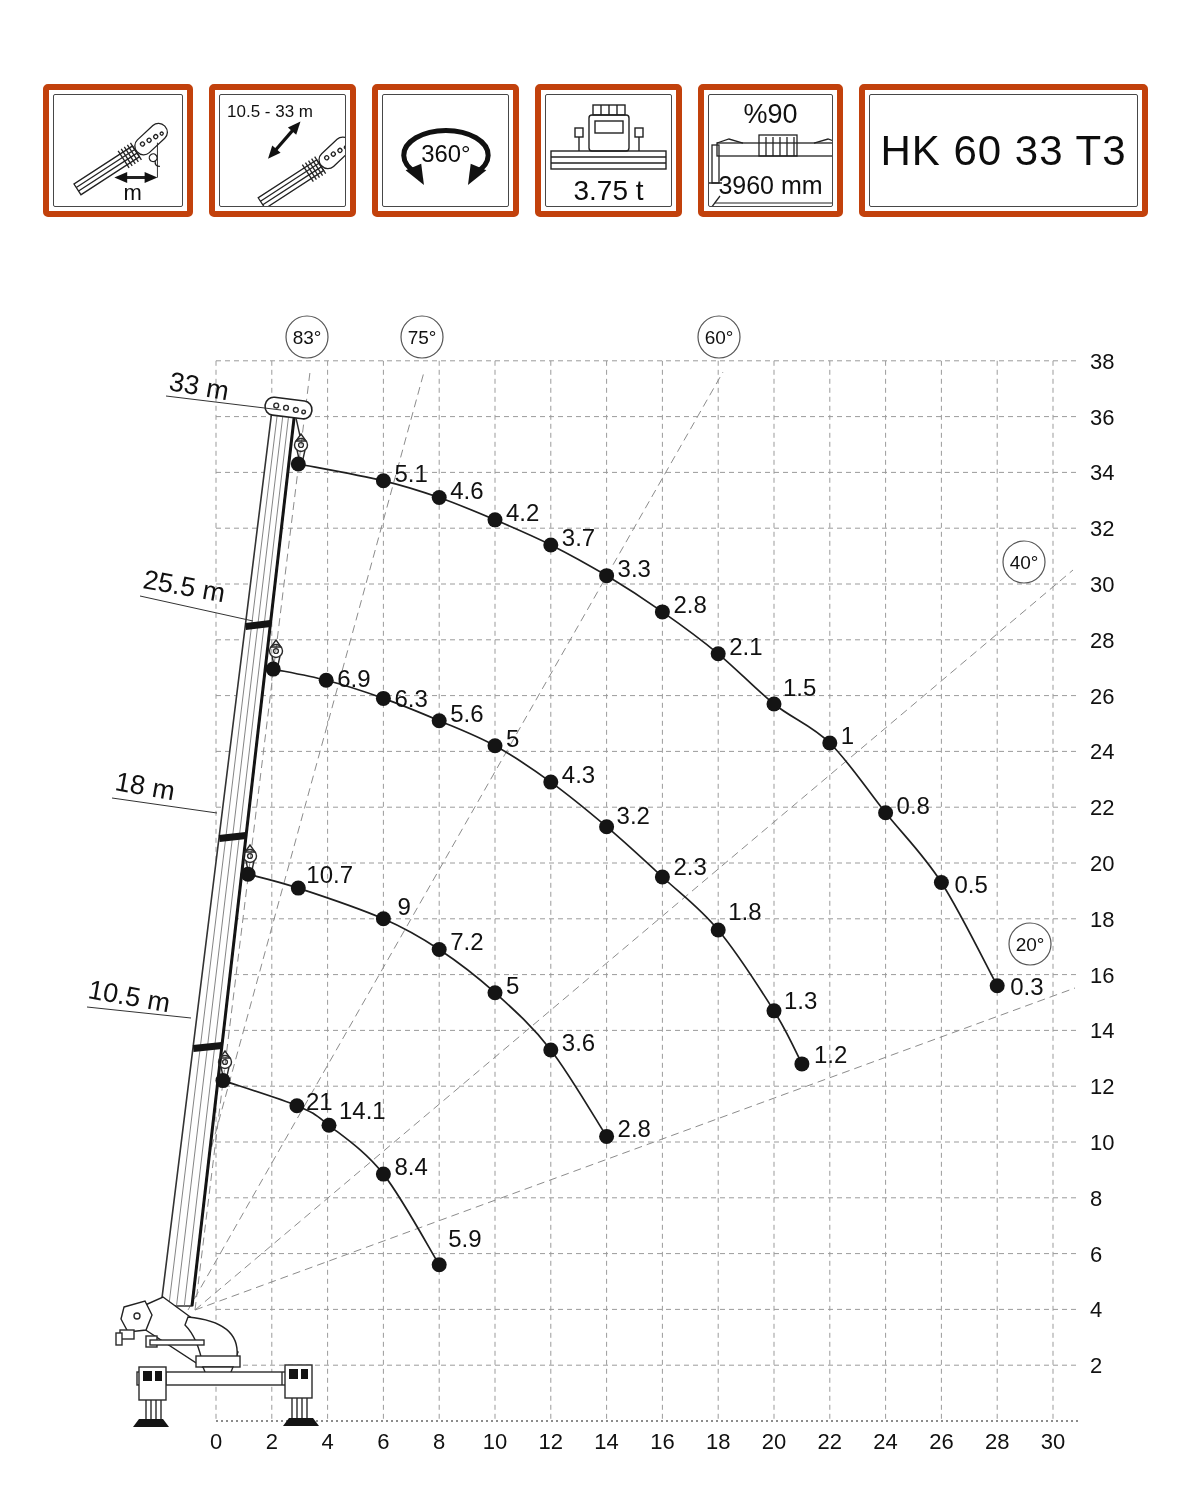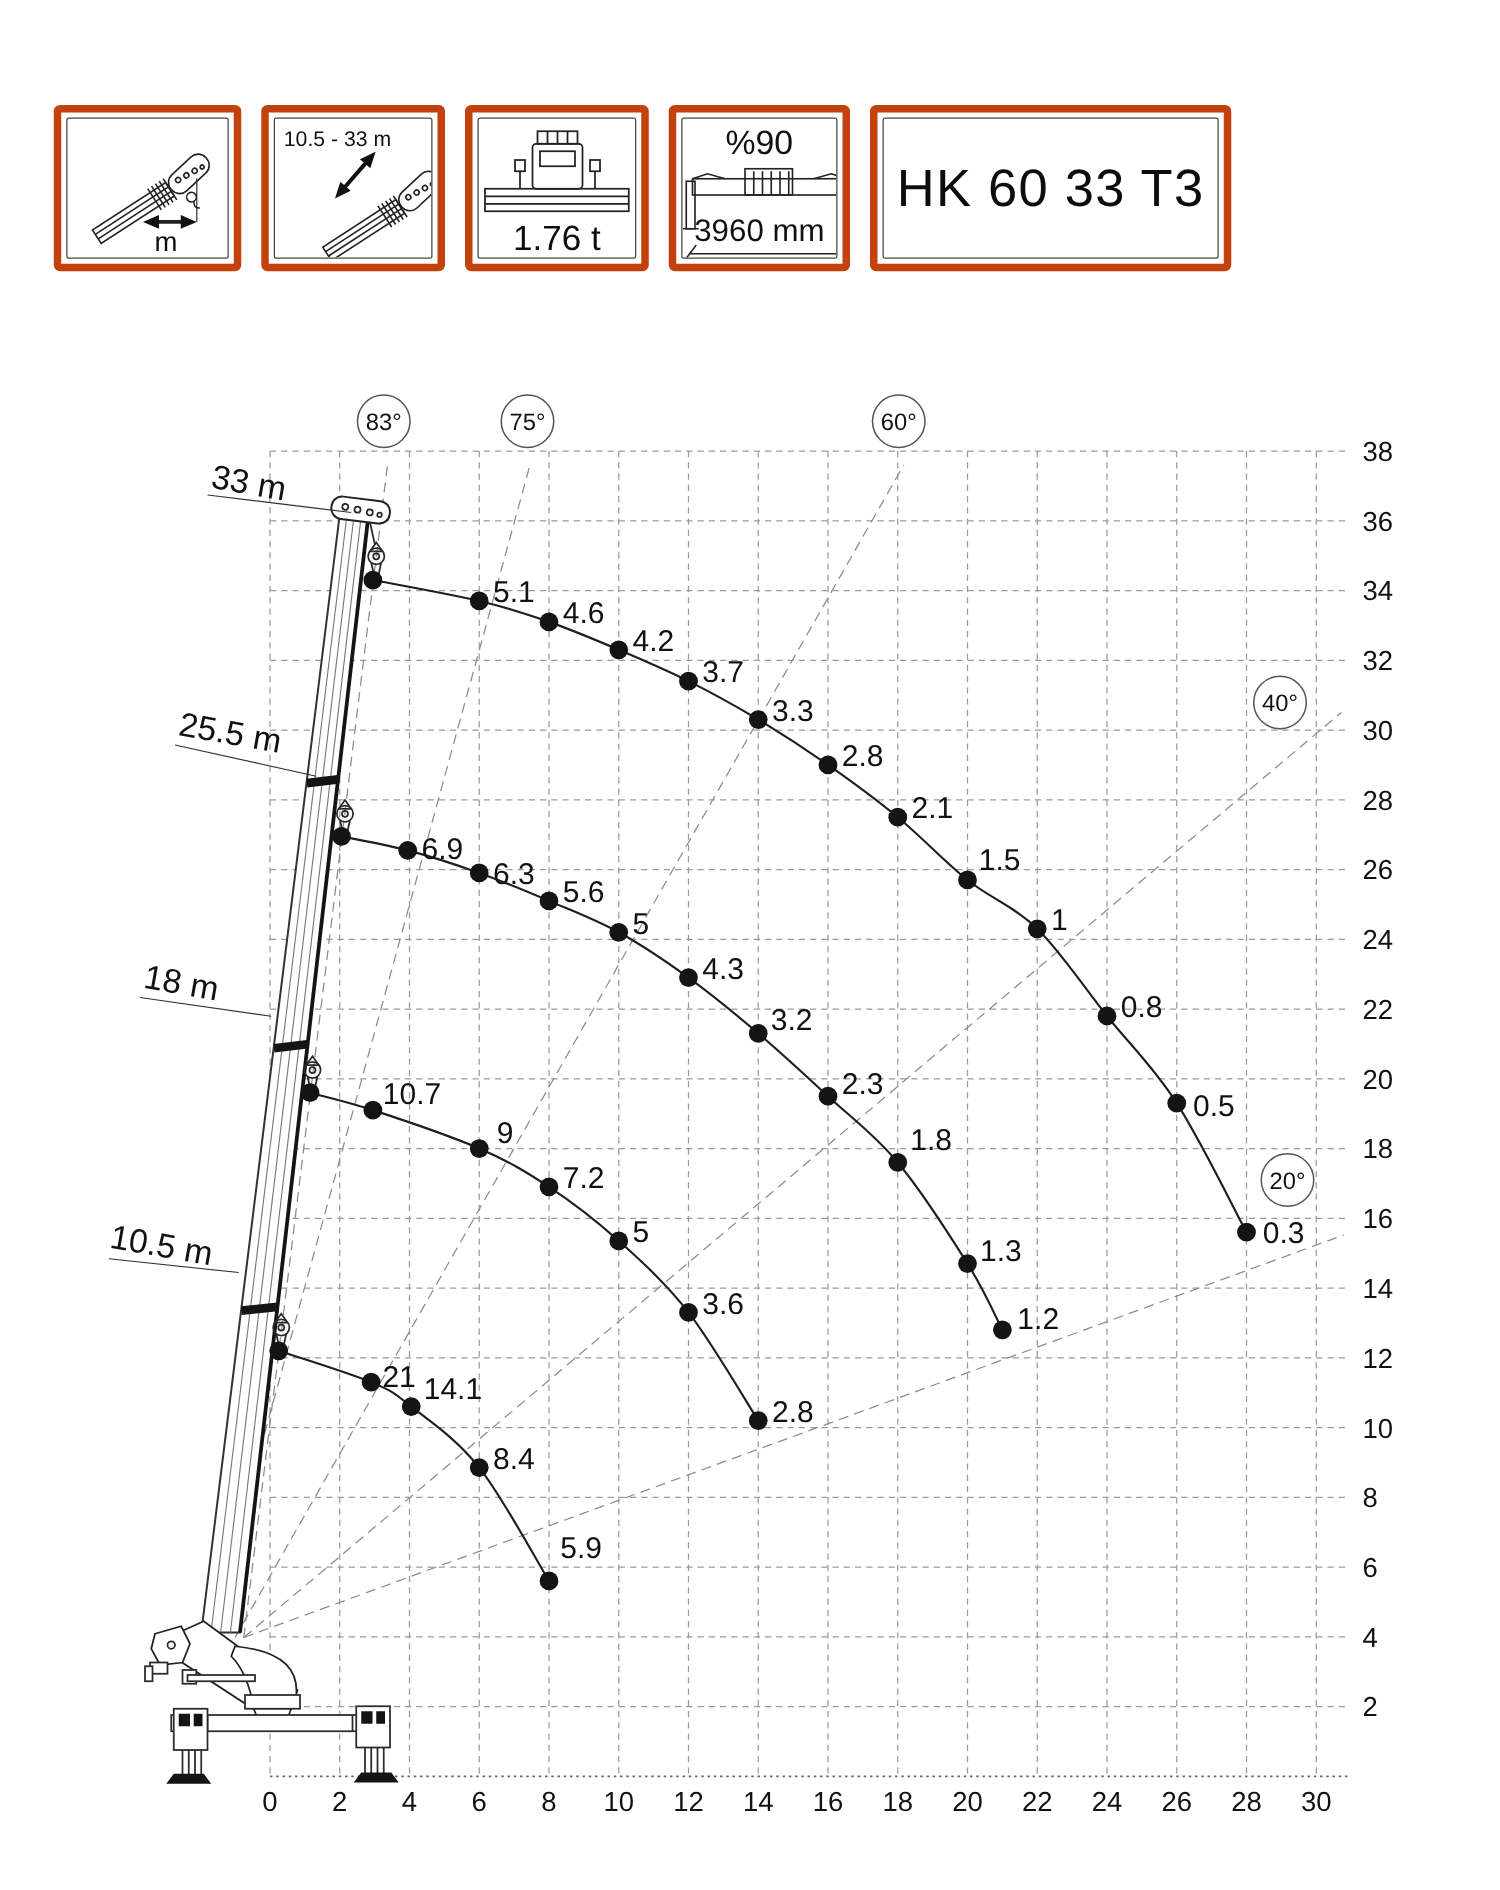--- a/index.html
+++ b/index.html
@@ -85,41 +85,51 @@
           </g>
           <g transform="translate(54,68) rotate(-49)">
             <line x1="6" y1="0" x2="44" y2="0" stroke="#111" stroke-width="3.5"></line>
             <polygon points="-2,0 12,-6 12,6" fill="#111"></polygon>
             <polygon points="52,0 38,-6 38,6" fill="#111"></polygon>
           </g>
         </svg>
       </div>
     </div>
 
+    <div class="icon-box b3">
+      <div class="icon-box-inner">
+        <svg width="139" height="121" viewBox="0 0 139 121">
+          <path d="M38,85 A 46,27 0 1 1 102,85" stroke="#111" stroke-width="5.5" fill="none"></path>
+          <polygon points="46,98 26,82 43,75" fill="#111"></polygon>
+          <polygon points="94,98 114,82 97,75" fill="#111"></polygon>
+          <text x="70" y="73" font-size="26" text-anchor="middle" fill="#0d0d0d">360°</text>
+        </svg>
+      </div>
+    </div>
 
     <div class="icon-box b4">
       <div class="icon-box-inner">
         <svg width="139" height="80" viewBox="0 0 139 80">
           <g stroke="#222" fill="none" stroke-width="1.4">
             <rect x="12" y="54" width="115" height="18"></rect>
             <line x1="12" y1="60" x2="127" y2="60"></line>
               <line x1="12" y1="66" x2="127" y2="66"></line>
             <rect x="50" y="18" width="40" height="36" rx="3"></rect>
             <rect x="56" y="24" width="28" height="12"></rect>
             <rect x="54" y="8" width="32" height="10"></rect>
             <line x1="62" y1="8" x2="62" y2="18"></line>
               <line x1="70" y1="8" x2="70" y2="18"></line>
               <line x1="78" y1="8" x2="78" y2="18"></line>
             <line x1="40" y1="40" x2="40" y2="54"></line>
               <rect x="36" y="31" width="8" height="9"></rect>
             <line x1="100" y1="40" x2="100" y2="54"></line>
               <rect x="96" y="31" width="8" height="9"></rect>
           </g>
         </svg>
-        <div class="cap-label">1.76 t</div>
+        <div class="cap-label">3.75 t</div>
       </div>
     </div>
 
     <div class="icon-box b5">
       <div class="icon-box-inner">
         <div class="pct-label">%90</div>
         <svg width="139" height="121" viewBox="0 0 139 121" style="position:absolute;top:0;left:0;">
           <g stroke="#222" fill="none" stroke-width="1.3">
             <rect x="8" y="48" width="123" height="13"></rect>
             <rect x="50" y="40" width="38" height="21"></rect>

